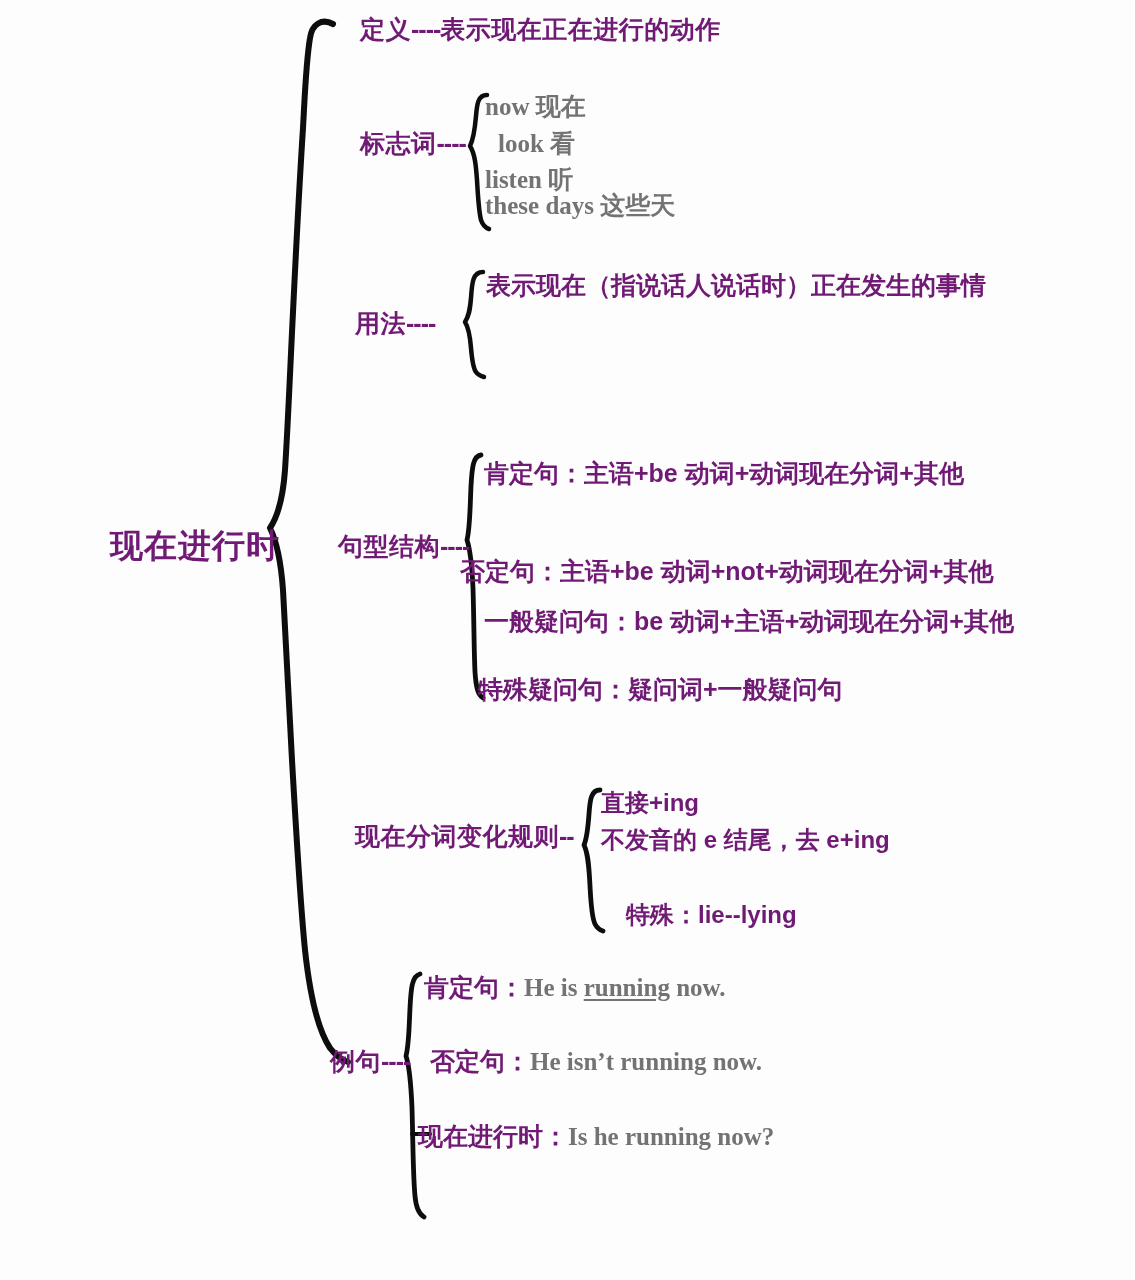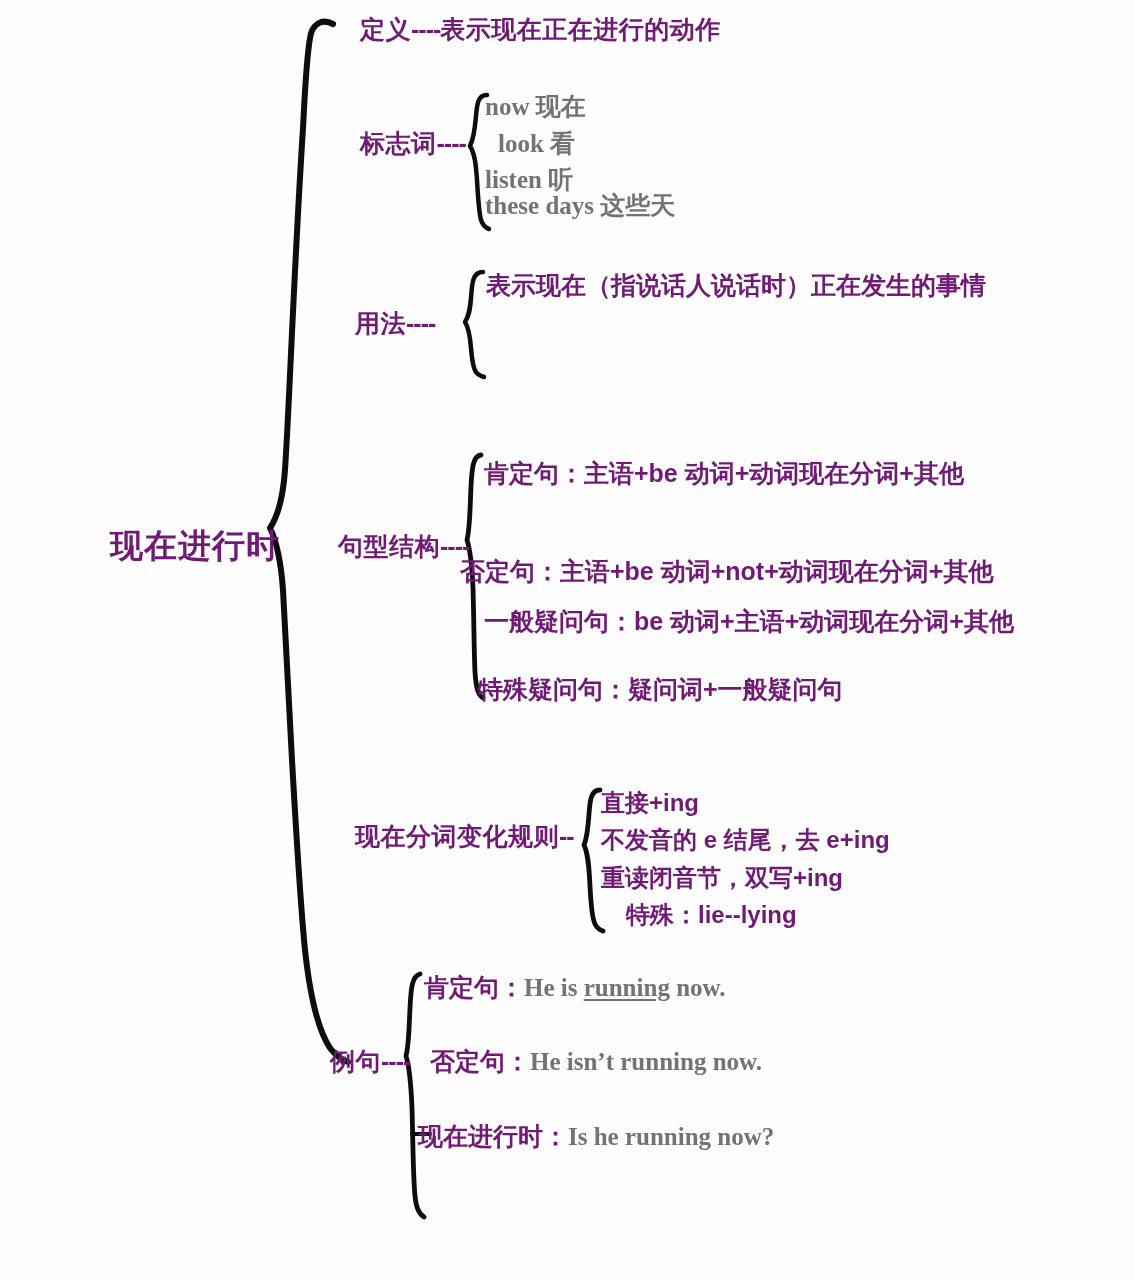--- a/index.html
+++ b/index.html
@@ -128,21 +128,20 @@
   <div class="node cn leaf" style="left:484px; top:460px;">肯定句：主语+be 动词+动词现在分词+其他</div>
   <div class="node cn leaf" style="left:460px; top:533px;margin-top:25px;">否定句：主语+be 动词+not+动词现在分词+其他</div>
   <div class="node cn leaf" style="left:478px; top:676px;">特殊疑问句：疑问词+一般疑问句</div>
   <div class="node cn leaf" style="left:484px; top:608px;">一般疑问句：be 动词+主语+动词现在分词+其他</div>
 
   <div class="node cn branch-label" style="left:355px; top:823px;">
     <span>现在分词变化规则</span><span class="dash">--</span>
   </div>
   <div class="node cn leaf-sm" style="left:601px; top:790px;">直接+ing</div>
   <div class="node cn leaf-sm" style="left:601px; top:827px;">不发音的 e 结尾，去 e+ing</div>
-  <div class="node cn leaf-sm" style="left:601px; top:865px;">重读闭音节，双写+ing</div>
   <div class="node cn leaf-sm" style="left:626px; top:902px;">特殊：lie--lying</div>
 
   <div class="node cn branch-label" style="left:330px; top:1048px;">
     <span>例句</span><span class="dash">----</span>
   </div>
 
   <div class="node" style="left:424px; top:974px;">
     <span class="cn leaf">肯定句：</span><span class="sr leaf">He is </span><span class="sr leaf u">running</span><span class="sr leaf"> now.</span>
   </div>
 

